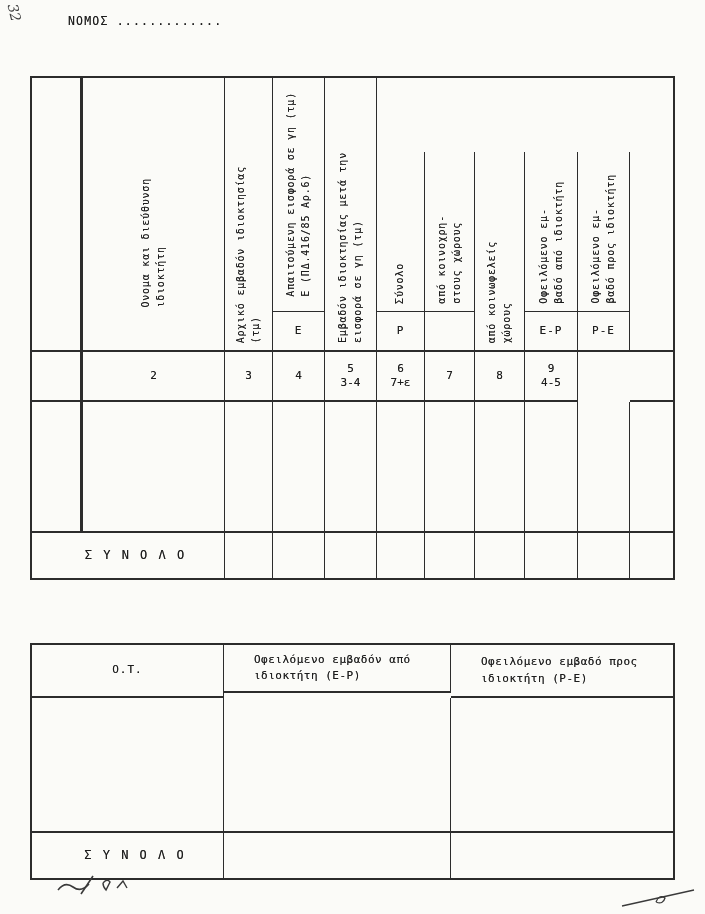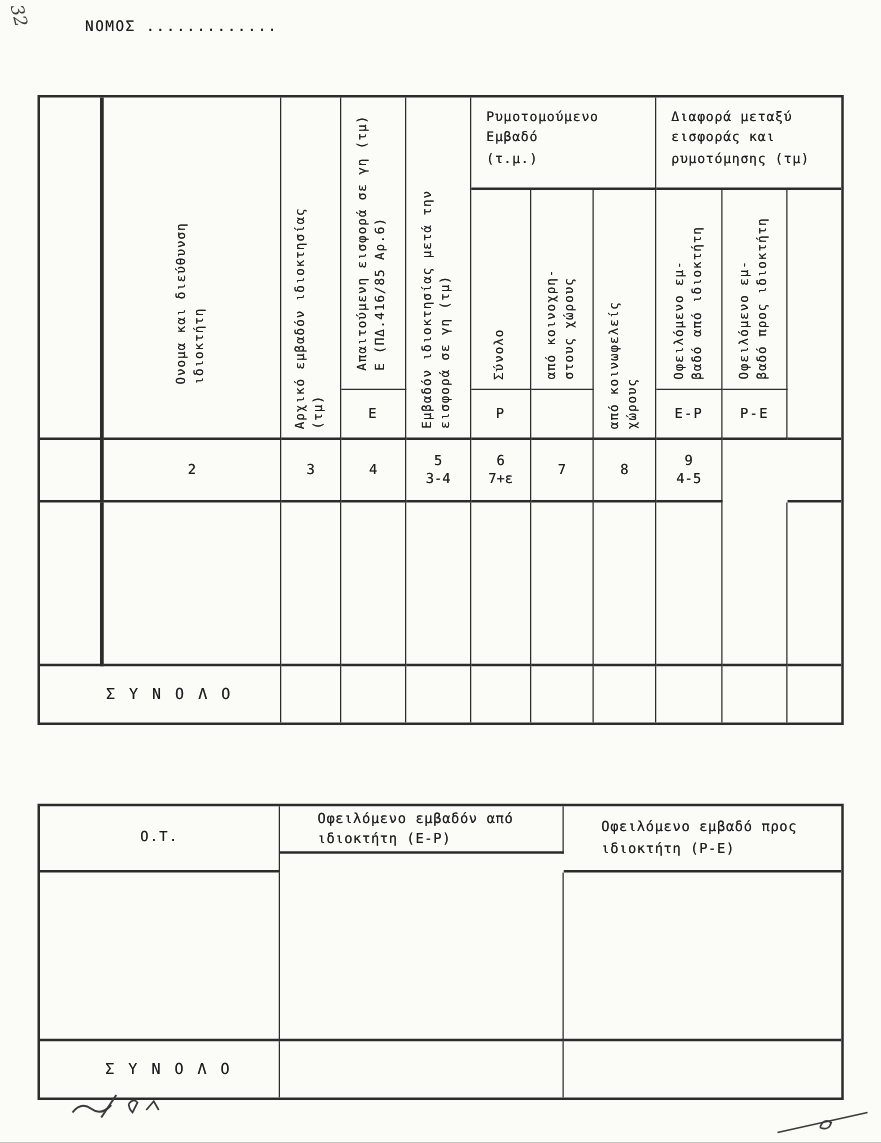--- a/index.html
+++ b/index.html
@@ -80,43 +80,37 @@
       <span class="vtext">Απαιτούμενη εισφορά σε γη (τμ)
 Ε (ΠΔ.416/85 Αρ.6)</span>
     </div>
     <div class="cell bb2 sym-cell" style="left:241px;top:234px;width:52px;height:40px">Ε</div>
 
     <div class="cell bb2 vb" style="left:293px;top:0;width:52px;height:274px">
       <span class="vtext">Εμβαδόν ιδιοκτησίας μετά την
 εισφορά σε γη (τμ)</span>
     </div>
 
-    <div class="cell group-cell bb2" style="left:345px;top:0;width:148px;height:74px">Ρυμοτομούμενο
-Εμβαδό
-(τ.μ.)</div>
 
     <div class="cell vb" style="left:345px;top:74px;width:48px;height:160px">
       <span class="vtext">Σύνολο</span>
     </div>
     <div class="cell bb2 sym-cell" style="left:345px;top:234px;width:48px;height:40px">Ρ</div>
 
     <div class="cell vb" style="left:393px;top:74px;width:50px;height:160px">
       <span class="vtext">από κοινοχρη-
 στους χώρους</span>
     </div>
     <div class="cell bb2" style="left:393px;top:234px;width:50px;height:40px"></div>
 
     <div class="cell bb2 vb" style="left:443px;top:74px;width:50px;height:200px">
       <span class="vtext">από κοινωφελείς
 χώρους</span>
     </div>
 
-    <div class="cell group-cell bb2 nr" style="left:493px;top:0;width:148px;height:74px">Διαφορά μεταξύ
-εισφοράς και
-ρυμοτόμησης (τμ)</div>
 
     <div class="cell vb" style="left:493px;top:74px;width:53px;height:160px">
       <span class="vtext">Οφειλόμενο εμ-
 βαδό από ιδιοκτήτη</span>
     </div>
     <div class="cell bb2 sym-cell" style="left:493px;top:234px;width:53px;height:40px">Ε-Ρ</div>
 
     <div class="cell vb" style="left:546px;top:74px;width:52px;height:160px">
       <span class="vtext">Οφειλόμενο εμ-
 βαδό προς ιδιοκτήτη</span>
@@ -159,21 +153,21 @@
     <div class="cell nb" style="left:393px;top:455px;width:50px;height:45px"></div>
     <div class="cell nb" style="left:443px;top:455px;width:50px;height:45px"></div>
     <div class="cell nb" style="left:493px;top:455px;width:53px;height:45px"></div>
     <div class="cell nb" style="left:546px;top:455px;width:52px;height:45px"></div>
     <div class="cell nb nr" style="left:598px;top:455px;width:43px;height:45px"></div>
   </div>
 
   <div class="tbl" style="left:30px;top:643px;width:645px;height:237px">
 
     <div class="cell bb2 t2h" style="left:0;top:0;width:192px;height:53px">Ο.Τ.</div>
-    <div class="cell bb2 h2-cell" style="left:192px;top:0;width:227px;height:38px">Οφειλόμενο εμβαδόν από
+    <div class="cell bb2 h2-cell" style="left:192px;top:0;width:227px;height:48px">Οφειλόμενο εμβαδόν από
 ιδιοκτήτη (Ε-Ρ)</div>
     <div class="cell bb2 h2-cell nr" style="left:419px;top:0;width:222px;height:53px">Οφειλόμενο εμβαδό προς
 ιδιοκτήτη (Ρ-Ε)</div>
 
     <div class="cell bb2" style="left:0;top:53px;width:192px;height:135px"></div>
     <div class="cell bb2" style="left:192px;top:53px;width:227px;height:135px"></div>
     <div class="cell bb2 nr" style="left:419px;top:53px;width:222px;height:135px"></div>
 
     <div class="cell total-cell nb" style="left:0;top:188px;width:192px;height:45px">Σ Υ Ν Ο Λ Ο</div>
     <div class="cell nb" style="left:192px;top:188px;width:227px;height:45px"></div>

